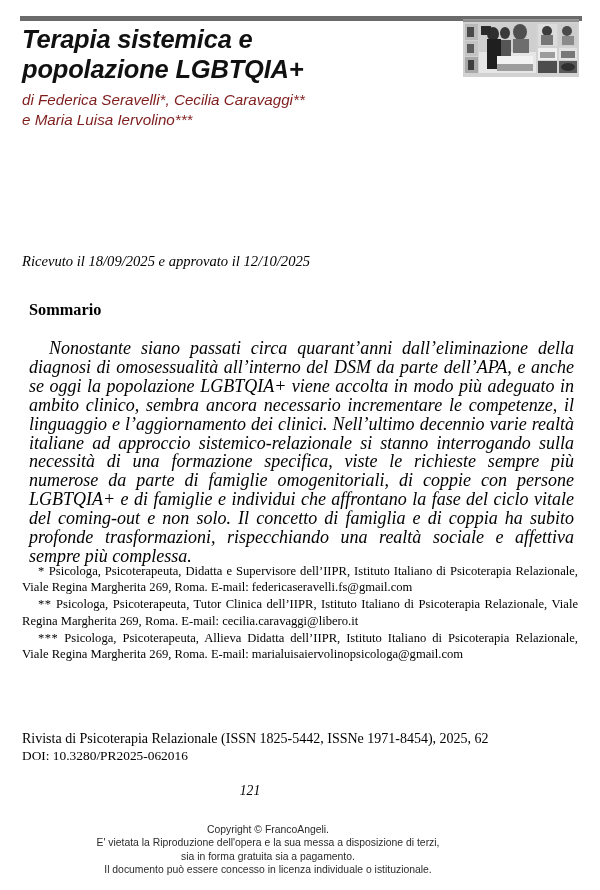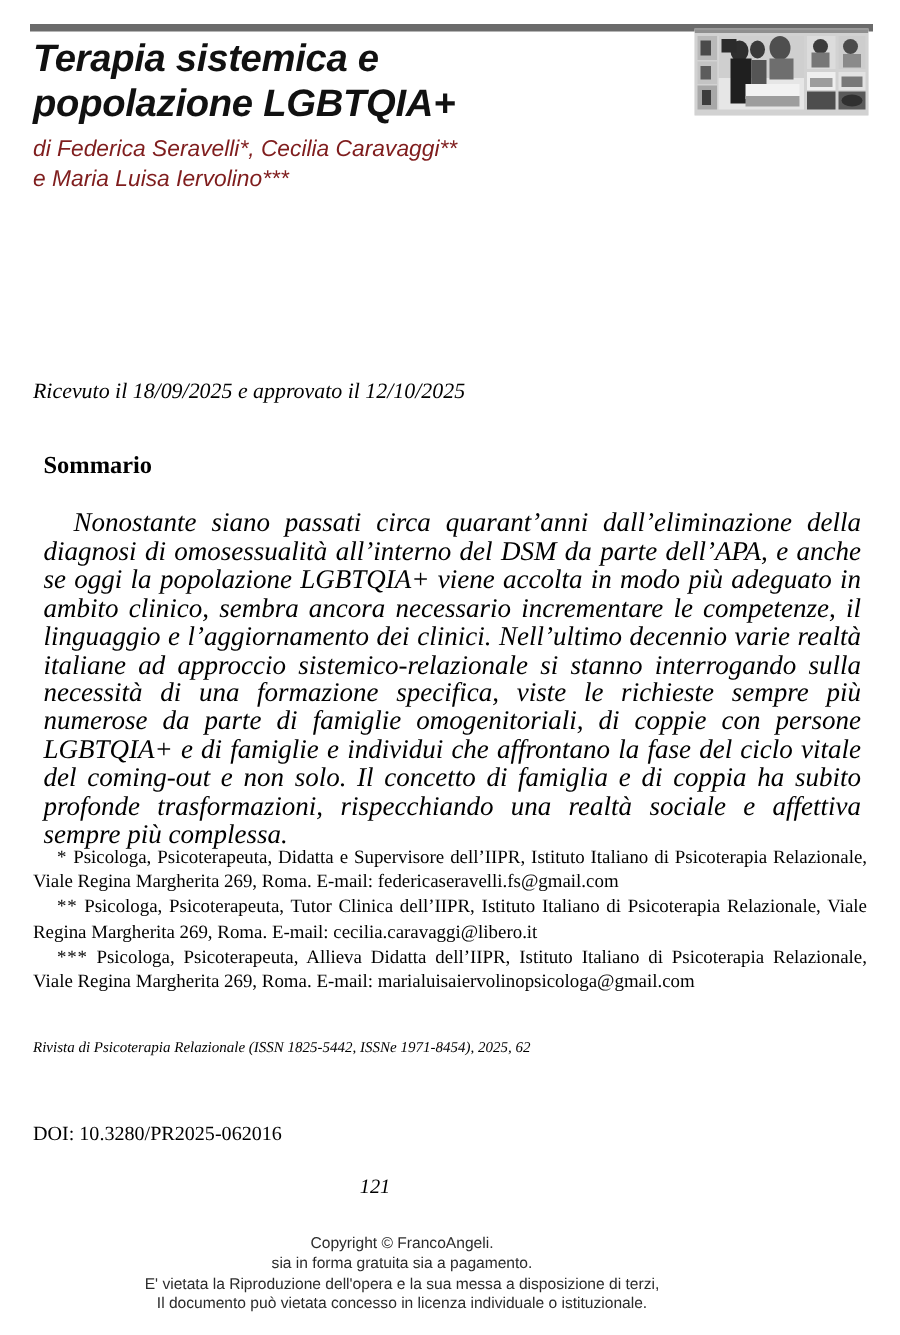--- a/index.html
+++ b/index.html
@@ -126,24 +126,23 @@
     text-indent: 16px;
   }
   .footnote .mark {
     letter-spacing: 0.5px;
   }
 
   
   .journal {
     position: absolute;
     left: 22px;
-    top: 690px;
-    width: 556px;
-    font-style: italic;
-    font-size: 10px;
+    top: 730px;
+    width: 556px;
+    font-size: 14px;
     line-height: 17px;
   }
   .doi {
     position: absolute;
     left: 22px;
     top: 747px;
     font-style: normal;
     font-size: 13.4px;
     line-height: 17px;
   }
@@ -238,18 +237,18 @@
     <p class="footnote"><span class="mark">***</span> <span>Psicologa, Psicoterapeuta, Allieva Didatta dell’IIPR, Istituto Italiano di Psicoterapia Relazionale, Viale Regina Margherita 269, Roma. E-mail: marialuisaiervolinopsicologa@gmail.com</span></p>
   </div>
 
   <div class="journal">Rivista di Psicoterapia Relazionale (ISSN 1825-5442, ISSNe 1971-8454), 2025, 62</div>
   <div class="doi">DOI: 10.3280/PR2025-062016</div>
 
   <div class="page-number">121</div>
 
   <div class="copyright">
     <div>Copyright © FrancoAngeli.</div>
+    <div>E' vietata la Riproduzione dell'opera e la sua messa a disposizione di terzi,</div>
     <div>sia in forma gratuita sia a pagamento.</div>
-    <div>E' vietata la Riproduzione dell'opera e la sua messa a disposizione di terzi,</div>
-    <div>Il documento può vietata concesso in licenza individuale o istituzionale.</div>
+    <div>Il documento può essere concesso in licenza individuale o istituzionale.</div>
   </div>
 
 </div>
 
 </body></html>

